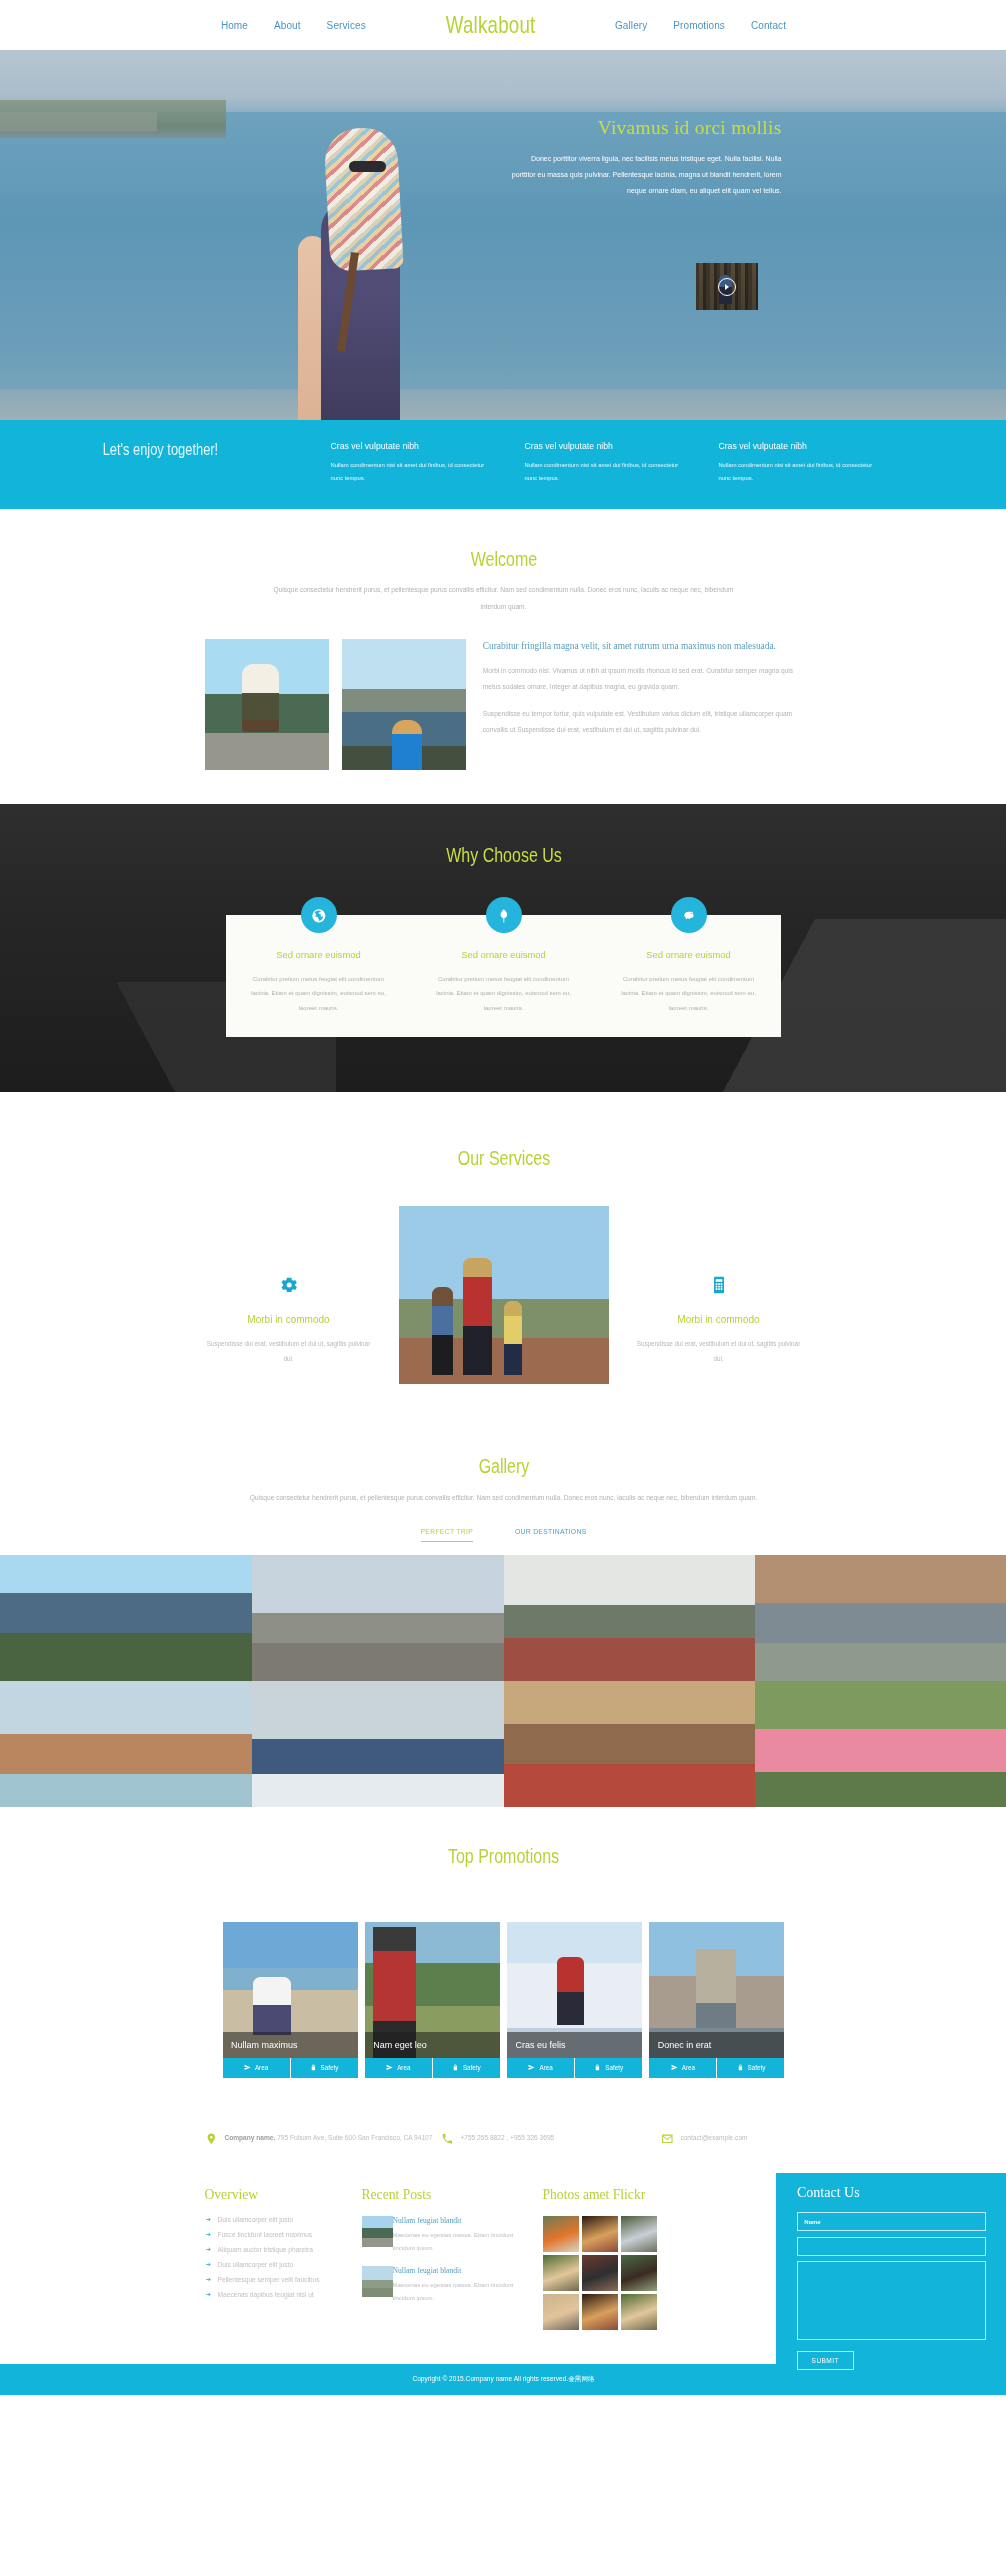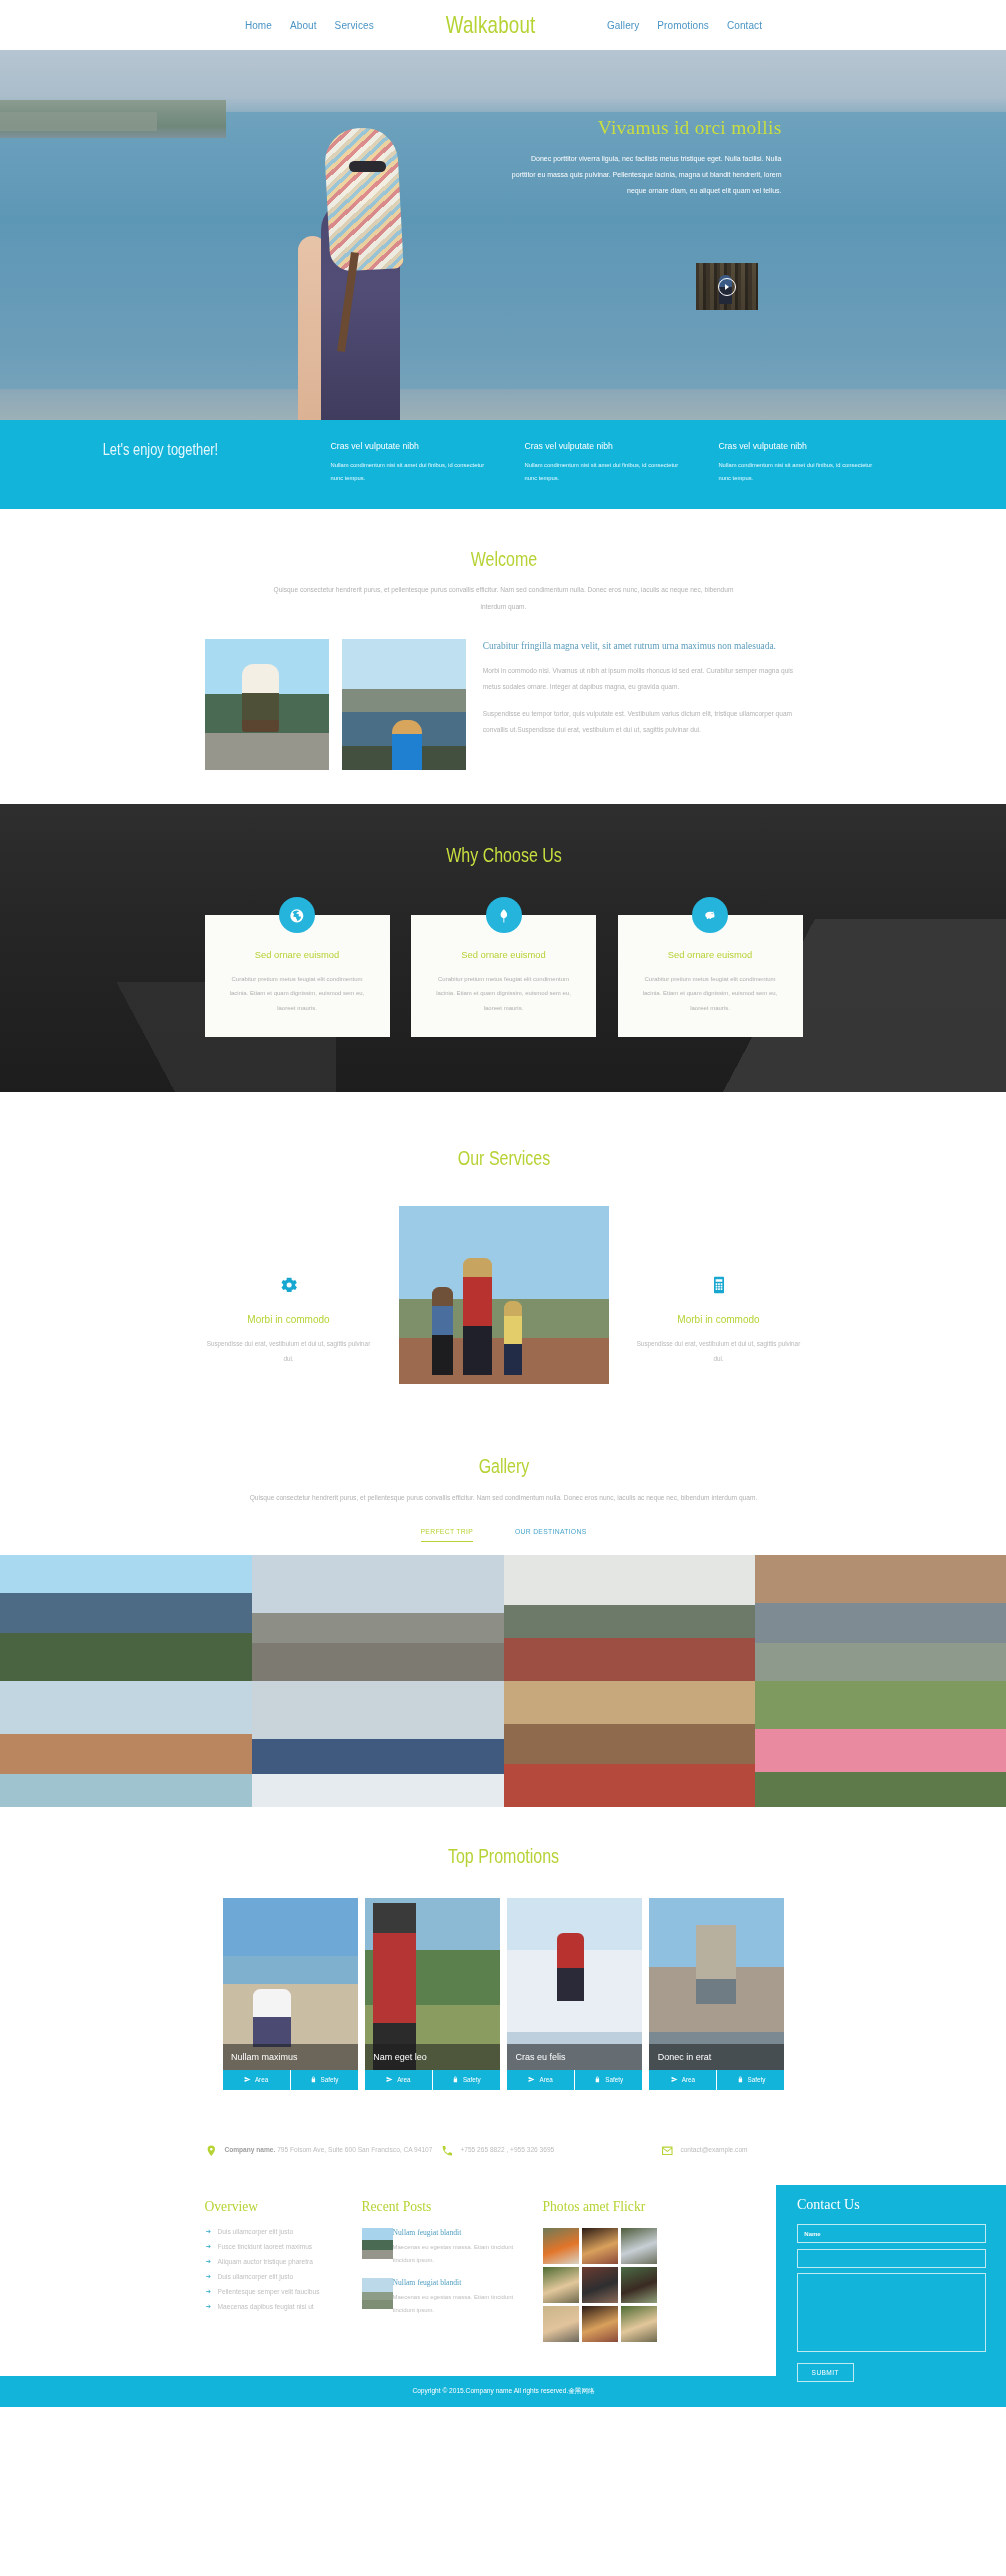--- a/index.html
+++ b/index.html
@@ -13,21 +13,21 @@
   .wrap { width: 598px; margin: 0 auto; }
 
   
   .header {
     height: 50px;
     background: #fff;
     display: flex;
     align-items: center;
     justify-content: center;
   }
-  .nav-group { display: flex; align-items: center; gap: 18px; }
+  .nav-group { display: flex; align-items: center; gap: 26px; }
   .nav-link {
     color: #4a94c4;
     font-size: 10px;
     text-decoration: none;
     font-family: "Liberation Sans", sans-serif;
     letter-spacing: 0.1px;
     cursor: pointer;
   }
   .logo {
     color: #b5d334;
@@ -202,21 +202,21 @@
     position: absolute; right: -42px; bottom: 0; width: 535px; height: 173px;
     background: linear-gradient(118deg, transparent 0 48%, #3a3a3a 48% 100%);
     opacity: .85;
   }
   .why-mtn2 {
     position: absolute; left: -63px; bottom: 0; width: 399px; height: 110px;
     background: linear-gradient(62deg, transparent 0 52%, #343434 52% 100%);
     opacity: .7;
   }
   .why .sec-title { color: #c9de3f; position: relative; z-index: 2; margin-bottom: 48px; }
-  .why-cards { display: flex; justify-content: space-between; position: relative; z-index: 2; }
+  .why-cards { display: flex; justify-content: center; position: relative; z-index: 2; }
   .why-card {
     width: 185px; background: #fbfbf8; padding: 34px 17px 22px; text-align: center; position: relative;
   }
   .why-icon {
     position: absolute; left: 50%; top: -18px; transform: translateX(-50%);
     width: 36px; height: 36px; border-radius: 50%; background: #25b4dc;
     display: flex; align-items: center; justify-content: center;
   }
   .why-icon svg { width: 15.7px; height: 15.7px; fill: #fff; }
   .why-card h4 { color: #b5d334; font-size: 9.4px; font-weight: 400; margin-bottom: 11.5px; }
@@ -250,22 +250,22 @@
   .gal-tab.active { color: #b5d334; border-bottom: 1.6px solid #b5d334; }
   .gal-grid { display: grid; grid-template-columns: repeat(4, 1fr); width: 1007px; }
   .gal-cell { height: 126px; }
 
   
   .promos { padding: 38px 0 30px; background: #fff; }
   .promos .sec-title { margin-bottom: 30px; }
   .promo-row { display: flex; justify-content: center; gap: 7.3px; }
   .promo-card { width: 135px; }
   .promo-img {
-    height: 172px; position: relative; overflow: hidden;
-    display: flex; align-items: flex-end;
+    height: 136px; position: relative; overflow: hidden;
+    display: flex; align-items: flex-end; margin-top: 24px;
   }
   .promo-label {
     position: relative; z-index: 3; width: 100%;
     background: rgba(30,30,30,.55); color: #fff; font-size: 9px;
     padding: 7.3px 8.4px 8.4px;
   }
   .promo-actions { display: flex; }
   .promo-btn {
     flex: 1; background: #12b4da; color: #fff; font-size: 6.3px;
     padding: 6.3px 2.1px; display: flex; align-items: center; justify-content: center; gap: 4.2px;

